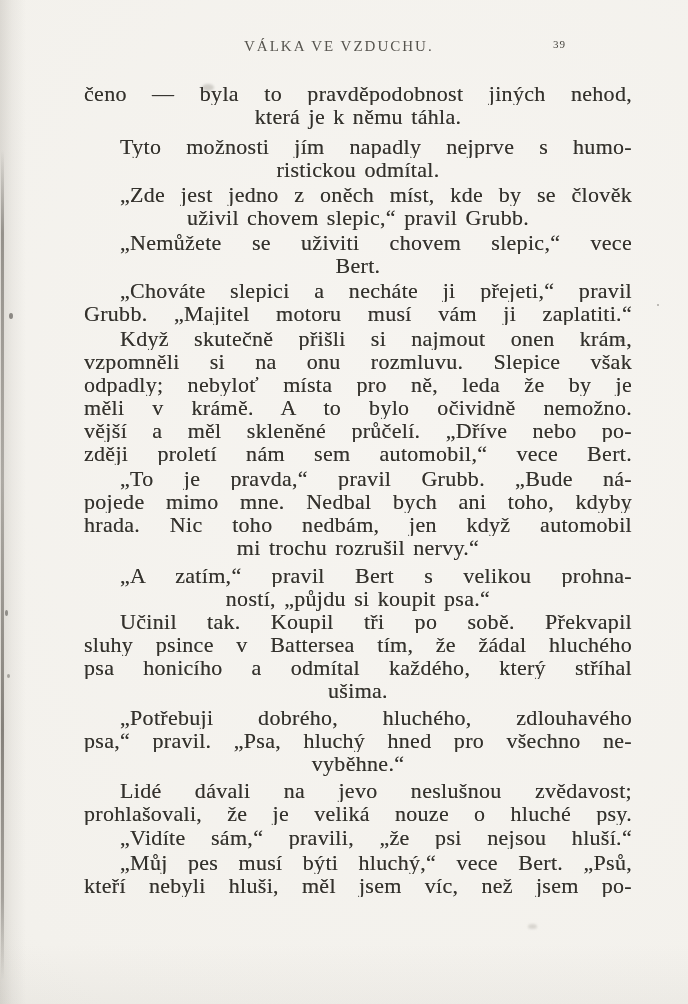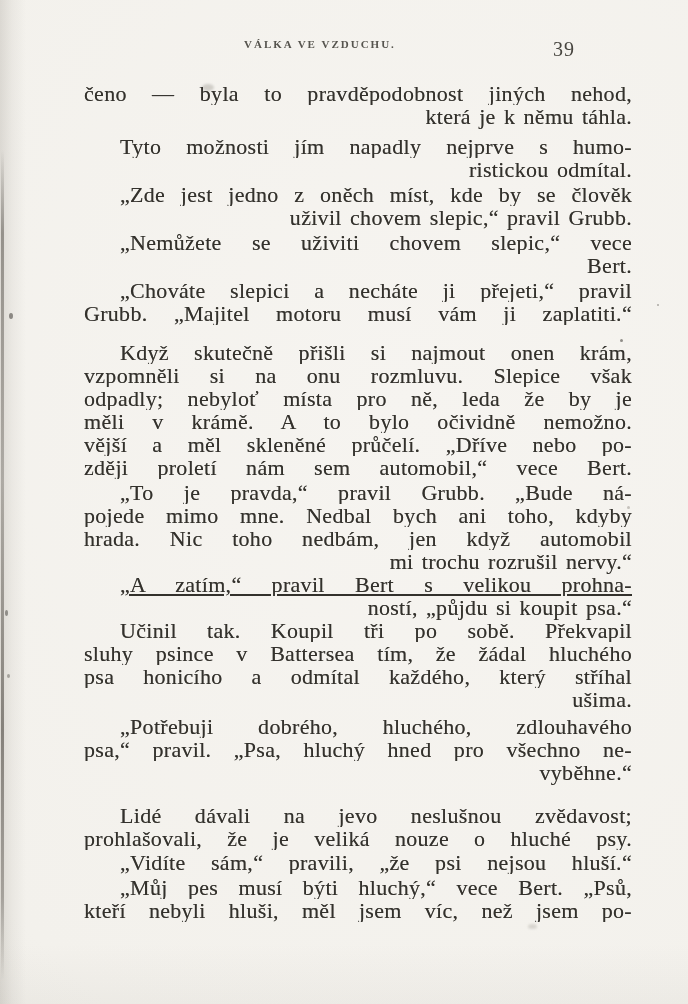--- a/index.html
+++ b/index.html
@@ -33,41 +33,40 @@
   .s5 { left: 657px; top: 304px; width: 2px; height: 2px; background: rgba(62,58,52,.40); }
   .s6 { left: 202px; top: 84px; width: 12px; height: 7px; background: rgba(120,114,104,.28); filter: blur(1px); }
   .s7 { left: 528px; top: 924px; width: 9px; height: 5px; background: rgba(120,114,104,.22); filter: blur(1px); }
   .s8 { left: 627px; top: 506px; width: 3px; height: 3px; background: rgba(95,90,80,.32); }
 
   .header {
     position: absolute; top: 38px; left: 84px; width: 548px; height: 20px;
   }
   .running-title {
     position: absolute; left: 160px; top: 0;
-    font-size: 11px; letter-spacing: 2px;
+    font-size: 15px; letter-spacing: 2px;
     color: #56544e;
-    font-weight: bold;
   }
   .page-number {
     position: absolute; left: 469px; top: 0;
-    font-size: 20px; letter-spacing: 1px;
+    font-size: 11px; letter-spacing: 1px;
     color: #47453f;
   }
 
   .body-text {
     position: absolute; left: 84px; top: 82px; width: 548px;
     font-size: 22px; color: #33312c;
     letter-spacing: 0.3px;
     word-spacing: 2.5px;
     text-shadow: 0 0 0.4px rgba(51,49,44,.55);
   }
   .line {
     height: 23px; line-height: 23px;
     white-space: nowrap;
-    text-align: right;
+    text-align: center;
   }
   .line.just {
     white-space: normal;
     text-align: justify;
     text-align-last: justify;
     height: 23px; overflow: hidden;
   }
   .line.indent { padding-left: 36px; }
   .line.just.indent { text-indent: 0; }
 </style>
@@ -94,37 +93,37 @@
     <div class="line just">čeno — byla to pravděpodobnost jiných nehod,</div>
     <div class="line">která je k němu táhla.</div>
     <div class="line just indent" style="margin-top: 7px;">Tyto možnosti jím napadly nejprve s humo-</div>
     <div class="line">ristickou odmítal.</div>
     <div class="line just indent" style="margin-top: 2px;">„Zde jest jedno z oněch míst, kde by se člověk</div>
     <div class="line">uživil chovem slepic,“ pravil Grubb.</div>
     <div class="line just indent" style="margin-top: 2px;">„Nemůžete se uživiti chovem slepic,“ vece</div>
     <div class="line">Bert.</div>
     <div class="line just indent" style="margin-top: 2px;">„Chováte slepici a necháte ji přejeti,“ pravil</div>
     <div class="line just">Grubb. „Majitel motoru musí vám ji zaplatiti.“</div>
-    <div class="line just indent" style="margin-top: 16px;">Když skutečně přišli si najmout onen krám,</div>
+    <div class="line just indent" style="margin-top: 2px;">Když skutečně přišli si najmout onen krám,</div>
     <div class="line just">vzpomněli si na onu rozmluvu. Slepice však</div>
     <div class="line just">odpadly; nebyloť místa pro ně, leda že by je</div>
     <div class="line just">měli v krámě. A to bylo očividně nemožno.</div>
     <div class="line just">vější a měl skleněné průčelí. „Dříve nebo po-</div>
     <div class="line just">zději proletí nám sem automobil,“ vece Bert.</div>
     <div class="line just indent" style="margin-top: 2px;">„To je pravda,“ pravil Grubb. „Bude ná-</div>
     <div class="line just">pojede mimo mne. Nedbal bych ani toho, kdyby</div>
     <div class="line just">hrada. Nic toho nedbám, jen když automobil</div>
     <div class="line">mi trochu rozrušil nervy.“</div>
-    <div class="line just indent" style=" text-decoration: underline;">„A zatím,“ pravil Bert s velikou prohna-</div>
+    <div class="line just indent" style="margin-top: 5px;">„A zatím,“ pravil Bert s velikou prohna-</div>
     <div class="line">ností, „půjdu si koupit psa.“</div>
     <div class="line just indent" style="margin-top: 0; font-family: Liberation Serif, serif;">Učinil tak. Koupil tři po sobě. Překvapil</div>
     <div class="line just">sluhy psince v Battersea tím, že žádal hluchého</div>
     <div class="line just">psa honicího a odmítal každého, který stříhal</div>
     <div class="line">ušima.</div>
     <div class="line just indent" style="margin-top: 4px;">„Potřebuji dobrého, hluchého, zdlouhavého</div>
     <div class="line just">psa,“ pravil. „Psa, hluchý hned pro všechno ne-</div>
     <div class="line">vyběhne.“</div>
-    <div class="line just indent" style="margin-top: 20px;">Lidé dávali na jevo neslušnou zvědavost;</div>
+    <div class="line just indent" style="margin-top: 4px;">Lidé dávali na jevo neslušnou zvědavost;</div>
     <div class="line just">prohlašovali, že je veliká nouze o hluché psy.</div>
     <div class="line just indent" style="margin-top: 1px;">„Vidíte sám,“ pravili, „že psi nejsou hluší.“</div>
     <div class="line just indent" style="margin-top: 2px;">„Můj pes musí býti hluchý,“ vece Bert. „Psů,</div>
     <div class="line just">kteří nebyli hluši, měl jsem víc, než jsem po-</div>
   </div>
 
 </body></html>

